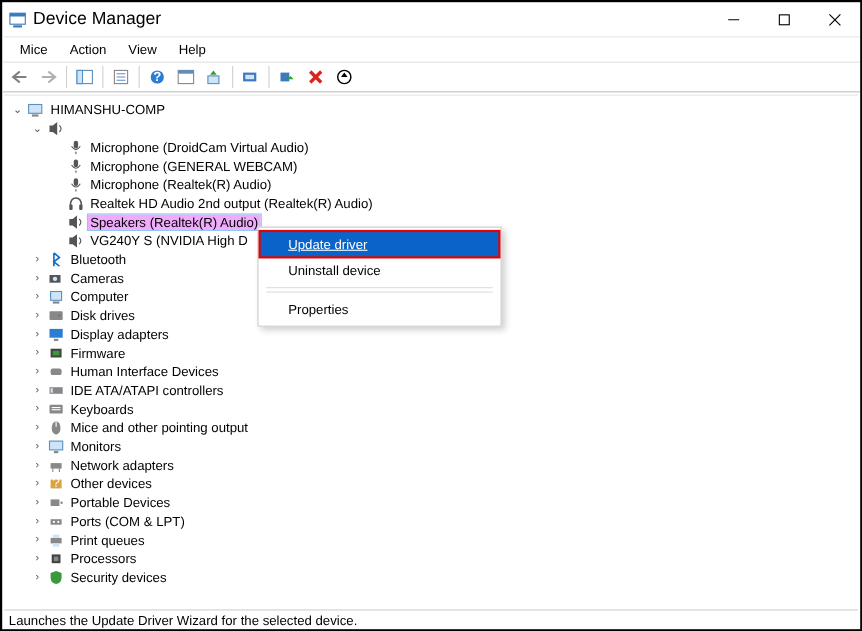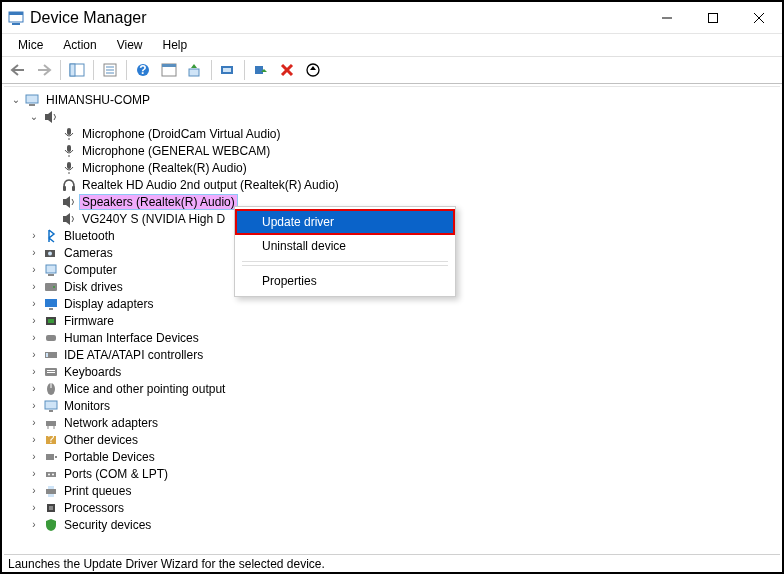--- a/index.html
+++ b/index.html
@@ -25,21 +25,21 @@
 .row .ic { width: 16px; height: 16px; margin: 0 3px; display: inline-flex; align-items: center; justify-content: center; }
 .row .lbl { padding: 0 2px; }
 .row.selected .lbl { background: #f0abfc; outline: 1px solid #8ec7f5; }
 
 .ind0 { padding-left: 4px; }
 .ind1 { padding-left: 22px; }
 .ind2 { padding-left: 40px; }
 
 .ctxmenu { position: absolute; left: 232px; top: 204px; width: 222px; background: #fff; border: 1px solid #ccc; box-shadow: 3px 3px 6px rgba(0,0,0,0.2); padding: 3px 1px; }
 .ctxitem { height: 24px; display: flex; align-items: center; padding-left: 26px; cursor: default; }
-.ctxitem.hl { background: #0a63c9; color: #fff; outline: 2px solid #e30000; outline-offset: -1px; }
+.ctxitem.hl { background: #0a63c9; color: #fff; outline: 2px solid #e30000; outline-offset: -1px; text-decoration: underline; }
 .ctxsep { height: 1px; background: #ddd; margin: 3px 6px; }
 .ctxitem.bold { font-weight: normal; }
 
 .status { position: absolute; left: 2px; right: 2px; bottom: 0; height: 18px; border-top: 1px solid #d0d0d0; display: flex; align-items: center; padding-left: 4px; font-size: 11px; }
 
 svg { overflow: visible; }
 </style>
 </head>
 <body>
 

